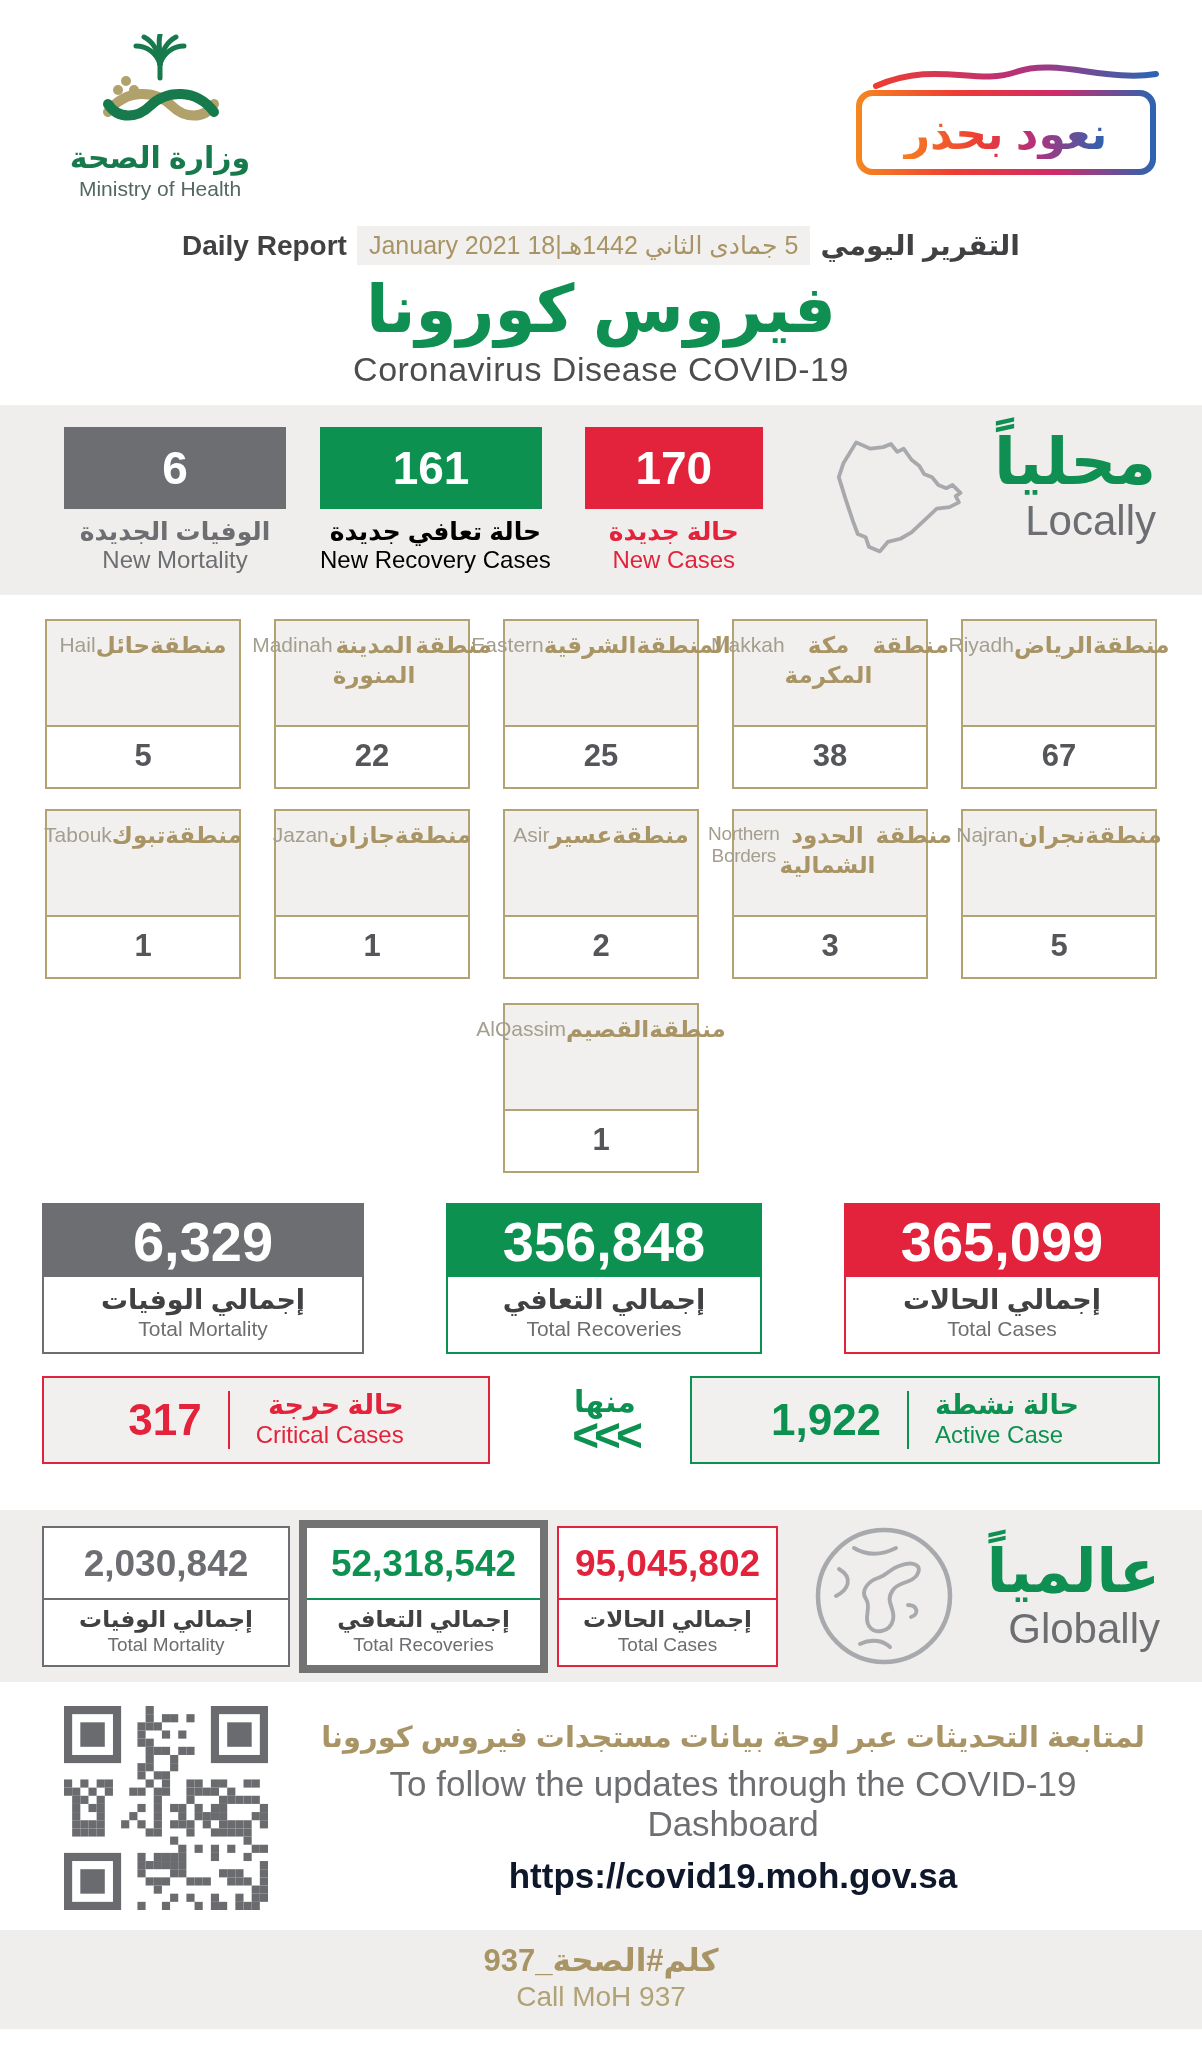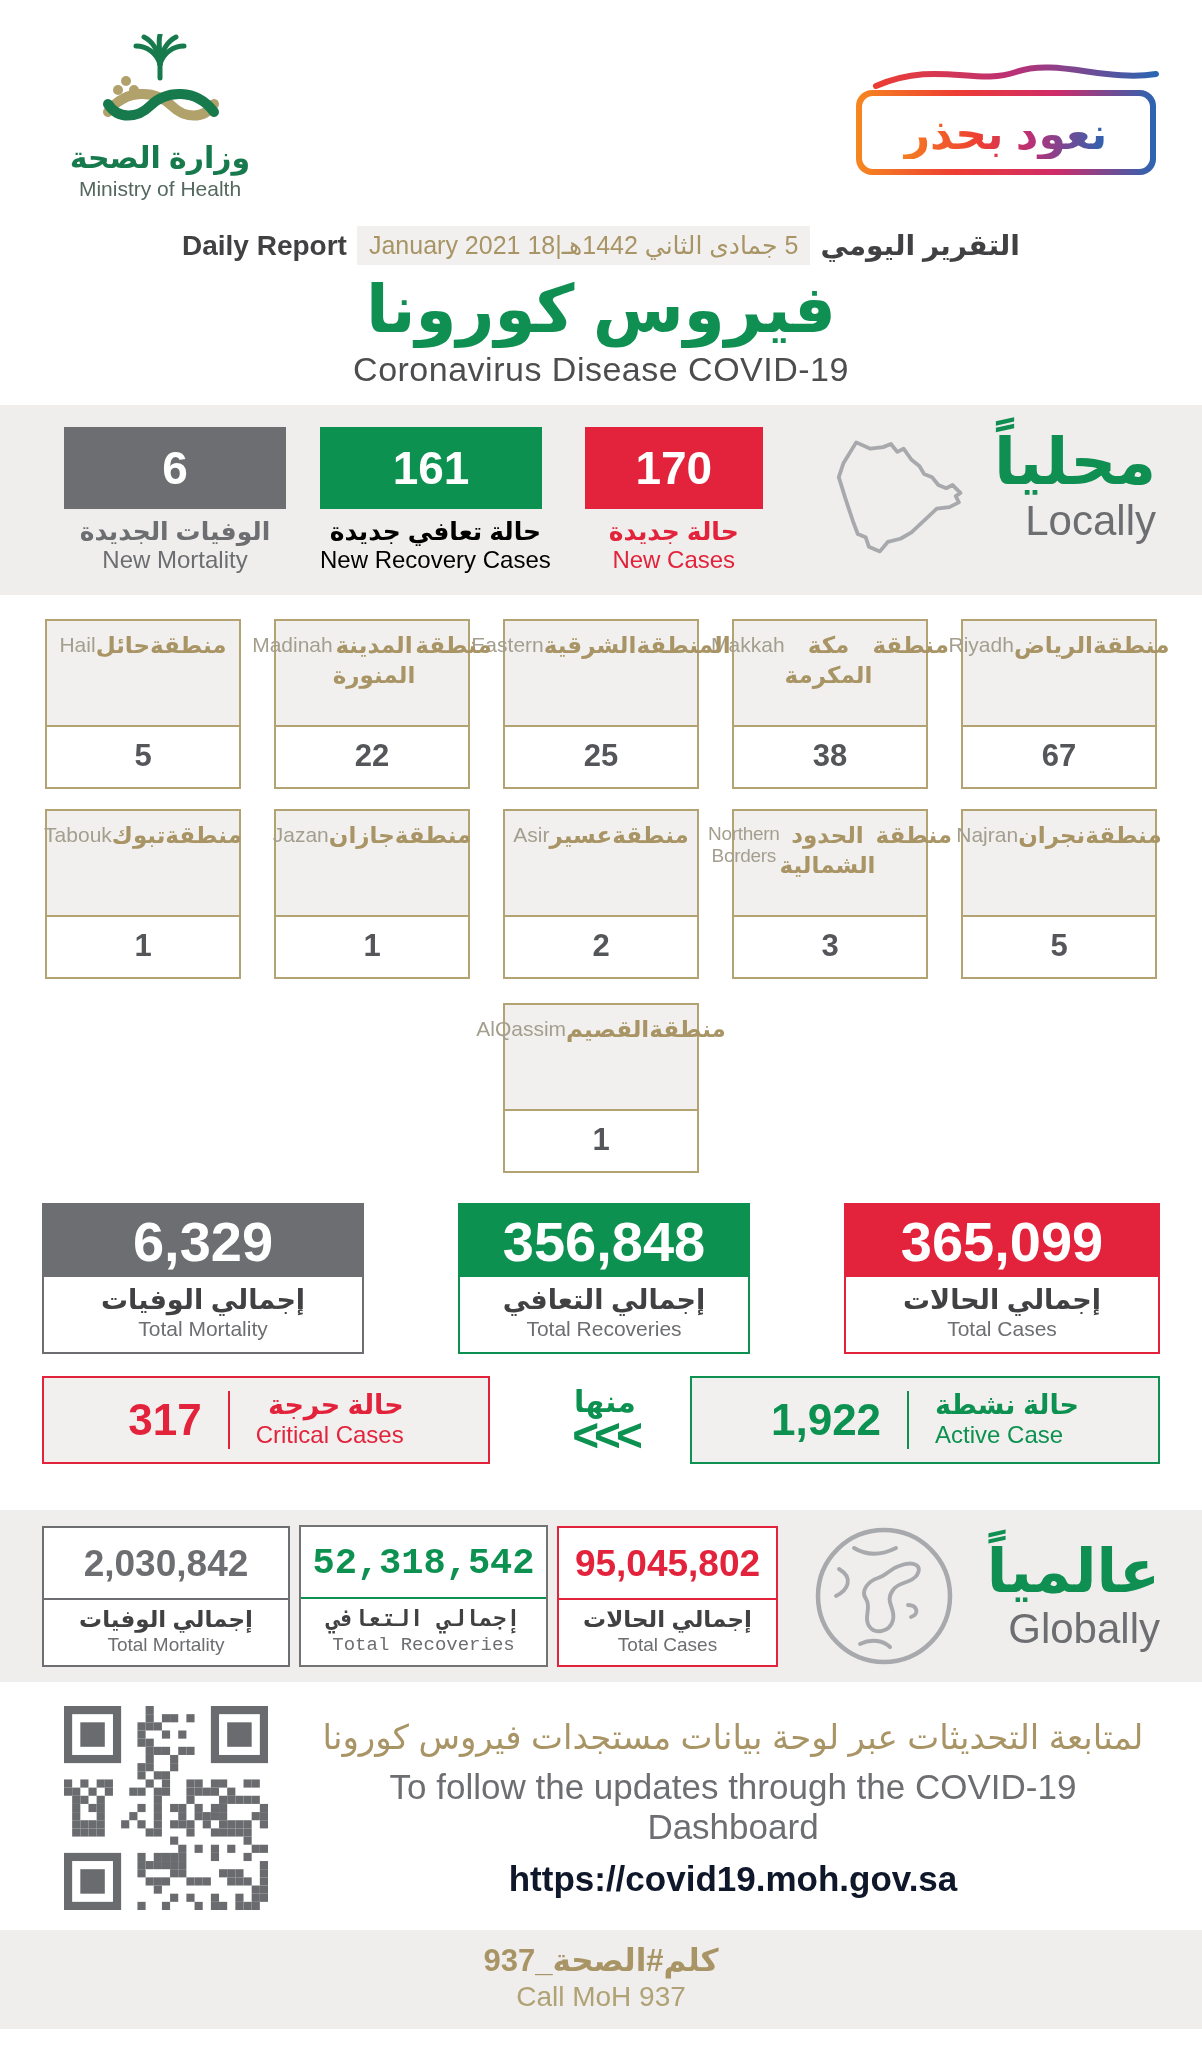--- a/index.html
+++ b/index.html
@@ -53,21 +53,21 @@
   .card-val { font-size:31px; font-weight:bold; color:#55565a; padding:11px 0 13px; }
 
   
   .totals { margin-top:30px; padding:0 42px; display:flex; justify-content:space-between; }
   .tbox { text-align:center; }
   .tbox .tnum { height:72px; display:flex; align-items:center; justify-content:center; color:#fff; font-size:56px; font-weight:bold; }
   .tbox .tlab { background:#fff; padding:7px 0 11px; }
   .tbox .tar { font-size:27px; font-weight:bold; color:#414042; direction:rtl; }
   .tbox .ten { font-size:21px; color:#6d6e71; margin-top:1px; }
   .tbox.gray  { width:322px; border:2px solid #6d6e71; } .tbox.gray  .tnum { background:#6d6e71; }
-  .tbox.green { width:292px; border:2px solid #0c9150; } .tbox.green .tnum { background:#0c9150; }
+  .tbox.green { width:316px; border:2px solid #0c9150; } .tbox.green .tnum { background:#0c9150; }
   .tbox.red   { width:316px; border:2px solid #e2233b; } .tbox.red   .tnum { background:#e2233b; }
 
   
   .crit-row { margin-top:20px; padding:0 42px; display:flex; align-items:center; height:92px; }
   .pill { height:88px; background:#f1f0ee; display:flex; align-items:center; justify-content:center; gap:26px; }
   .pill .pnum { font-size:44px; font-weight:bold; }
   .pill .pdiv { width:2px; height:58px; }
   .pill .par { font-size:27px; font-weight:bold; direction:rtl; line-height:1.1; }
   .pill .pen { font-size:24px; }
   .pill.redp { width:448px; border:2px solid #e2233b; color:#e2233b; }
@@ -78,31 +78,31 @@
   .minha .m1 { font-size:30px; font-weight:bold; direction:rtl; }
   .minha .m2 { font-size:46px; font-weight:bold; letter-spacing:-5px; line-height:0.9; margin-top:-4px; }
 
   
   .globally { margin-top:44px; padding:16px 42px; display:flex; align-items:center; height:172px; }
   .gbox { background:#fff; text-align:center; margin-right:9px; }
   .gbox .gnum { font-size:37px; font-weight:bold; padding:15px 6px 13px; border-bottom:2px solid; }
   .gbox .gar { font-size:23px; font-weight:bold; color:#414042; margin-top:6px; direction:rtl; }
   .gbox .gen { font-size:19px; color:#6d6e71; margin:1px 0 9px; }
   .gbox.gray  { width:248px; border:2px solid #6d6e71; } .gbox.gray  .gnum { color:#6d6e71; border-color:#6d6e71; }
-  .gbox.green { width:249px; border:2px solid #737373;font-family:Liberation Mono, monospace; } .gbox.green .gnum { color:#0c9150; border-color:#0c9150; }
+  .gbox.green { width:249px; border:8px solid #737373; } .gbox.green .gnum { color:#0c9150; border-color:#0c9150; }
   .gbox.red   { width:221px; border:2px solid #e2233b; } .gbox.red   .gnum { color:#e2233b; border-color:#e2233b; }
   .globe { width:150px; margin-left:22px; }
   .glob-head { margin-left:auto; text-align:right; }
   .glob-ar { color:#0f8f51; font-size:60px; font-weight:bold; direction:rtl; line-height:1.1; }
   .glob-en { color:#6d6e71; font-size:42px; }
 
   
   .dash { display:flex; align-items:center; padding:26px 50px 0 64px; gap:46px; height:226px; }
   .dash-text { flex:1; text-align:center; }
-  .dash-ar { color:#a89464; font-size:34px; font-weight:normal; direction:rtl; }
+  .dash-ar { color:#a89464; font-size:29px; font-weight:bold; direction:rtl; }
   .dash-en { color:#6d6e71; font-size:35px; margin-top:10px; }
   .dash-url { color:#0f172a; font-size:35px; font-weight:bold; margin-top:12px; }
 
   
   .call-band { margin-top:22px; background:#efeeec; text-align:center; padding:12px 0 16px; }
   .call-ar { color:#a89464; font-size:31px; font-weight:bold; direction:rtl; }
   .call-en { color:#b0a274; font-size:28px; margin-top:2px; }
   .footer { display:flex; justify-content:center; align-items:center; gap:13px; padding:26px 0; }
 </style>
 </head>

